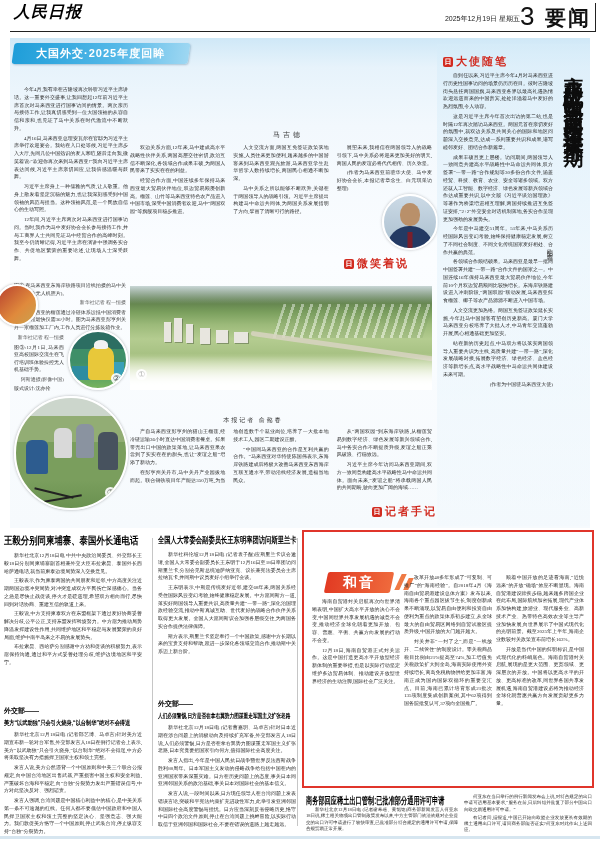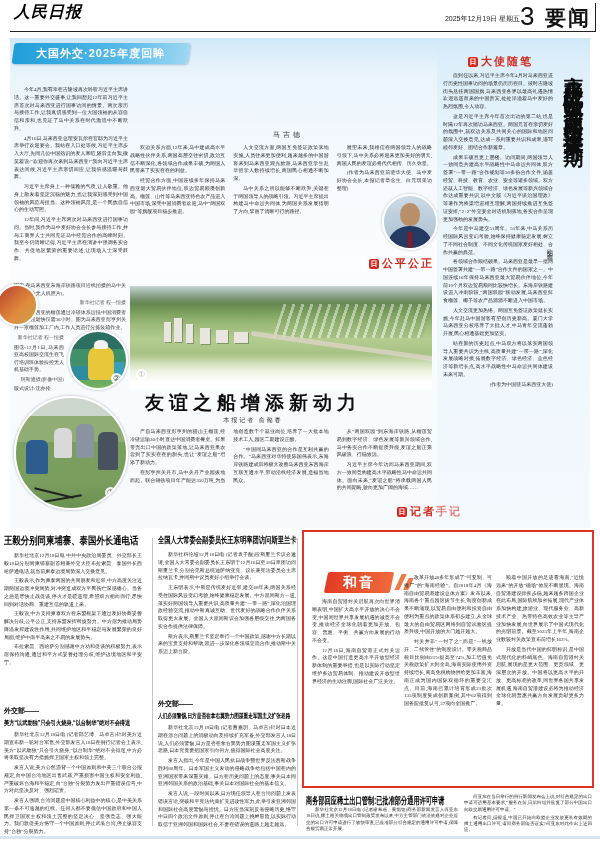--- a/index.html
+++ b/index.html
@@ -45,21 +45,21 @@
   .portrait { position:absolute; left:372px; top:156px; width:56px; height:56px; border-radius:50%;
               background:linear-gradient(180deg,#ccdae6,#a9becd); border:2px solid #fff;
               box-shadow:0 0 3px rgba(0,0,0,.25); overflow:hidden; }
   .portrait .face { position:absolute; top:7px; left:50%; transform:translateX(-50%);
                     width:20px; height:23px; border-radius:50% 50% 46% 46%; background:#b9906a; }
   .portrait .suit { position:absolute; bottom:-6px; left:50%; transform:translateX(-50%);
                     width:46px; height:28px; border-radius:22px 22px 0 0; background:#243a63; }
   .portrait .tie  { position:absolute; bottom:0px; left:50%; transform:translateX(-50%);
                     width:5px; height:16px; background:#7a1f2b; }
 
-  .red-badge { position:absolute; display:flex; align-items:center; gap:3px;margin-left:25px; }
+  .red-badge { position:absolute; display:flex; align-items:center; gap:3px; }
   .red-badge .sq { width:10px; height:10px; background:#d12b20; color:#fff; font-size:7px;
                    font-family:"Liberation Sans",sans-serif; display:flex; align-items:center;
                    justify-content:center; border-radius:2px; font-weight:bold; }
   .red-badge .bt { color:#d12b20; font-weight:bold; font-size:11px; letter-spacing:2px;
                    font-family:"Liberation Sans",sans-serif; }
 
   
   .photo-aerial { position:absolute; left:120px; top:248px; width:302px; height:102px; overflow:hidden;
       background:linear-gradient(180deg,#49653f 0%,#5d7d4a 14%,#7ba05e 26%,#9cba7a 38%,#b4cc90 52%,#a8c284 66%,#cddcae 80%,#eef3e2 93%,#ffffff 100%); }
   .photo-aerial .haze { position:absolute; left:0; top:0; width:100%; height:18%;
@@ -193,21 +193,21 @@
       </div>
 
     <div class="portrait">
       <div class="face"></div>
       <div class="suit"></div>
       <div class="tie"></div>
     </div>
 
     <div class="red-badge" style="left:334px; top:218px;">
       <span class="sq">日</span>
-      <span class="bt">公平公正</span>
+      <span class="bt">微笑着说</span>
     </div>
 
     <div class="fig-caps caption-text">
       <p>图①:在马来西亚东海岸铁路项目沿线拍摄的马中关丹产业园(无人机照片)。</p>
       <p class="credit">新华社记者 程一恒摄</p>
       <p>图②:马来西亚的榴莲通过冷链体系运抵中国消费者手中,全程最快仅需36小时。图为马来西亚彭亨州关丹一家榴莲加工厂内,工作人员进行分拣装箱作业。</p>
     </div>
     <div class="fig-caps-narrow caption-text">
       <p class="credit">新华社记者 程一恒摄</p>
       <p>图③:12月1日,马来西亚高校国际交流生在飞行培训班体验操控无人机基础手势。</p>
@@ -240,21 +240,20 @@
       <div class="bld" style="left:34px;top:36px;width:7px;height:20px;"></div>
       <div class="bld" style="left:44px;top:32px;width:8px;height:24px;"></div>
       <div class="bld" style="left:56px;top:38px;width:7px;height:19px;"></div>
       <div class="bld" style="left:70px;top:42px;width:10px;height:16px;"></div>
       <div class="bld" style="left:86px;top:44px;width:12px;height:13px;"></div>
       <div class="bld" style="left:104px;top:46px;width:14px;height:11px;"></div>
       <div class="num-badge" style="left:6px;bottom:8px;">①</div>
     </div>
     <div class="photo-fade"></div>
 
-    <div class="h-boat">友谊之船增添新动力</div>
     <div class="byline-boat">本报记者 俞懿春</div>
     <div class="a2-body small-text">
         <p>产自马来西亚彭亨州的猫山王榴莲,经冷链运输36小时直达中国消费者餐桌。鲜果带壳出口中国的政策落地,让马来西亚果农尝到了实实在在的甜头,也让“友谊之船”增添了新动力。</p>
         <p>在彭亨州关丹市,马中关丹产业园拔地而起。联合钢铁项目年产能达350万吨,为当地创造数千个就业岗位,培养了一大批本地技术工人,园区二期建设正酣。</p>
         <p>“中国同马来西亚的合作是互利共赢的合作。”马来西亚对华特使陈国伟表示,东海岸铁路建成后将极大改善马来西亚东西海岸互联互通水平,带动沿线经济发展,造福当地民众。</p>
         <p>从“两国双园”到东海岸铁路,从榴莲贸易到数字经济、绿色发展等新兴领域合作,马中务实合作不断提质升级,友谊之船正乘风破浪、行稳致远。</p>
         <p>习近平主席今年访问马来西亚期间,双方一致同意构建高水平战略性马中命运共同体。面向未来,“友谊之船”将承载两国人民的共同期盼,驶向更加广阔的海域……</p>
       </div>
 
     <div class="red-badge" style="left:362px; top:466px;">

